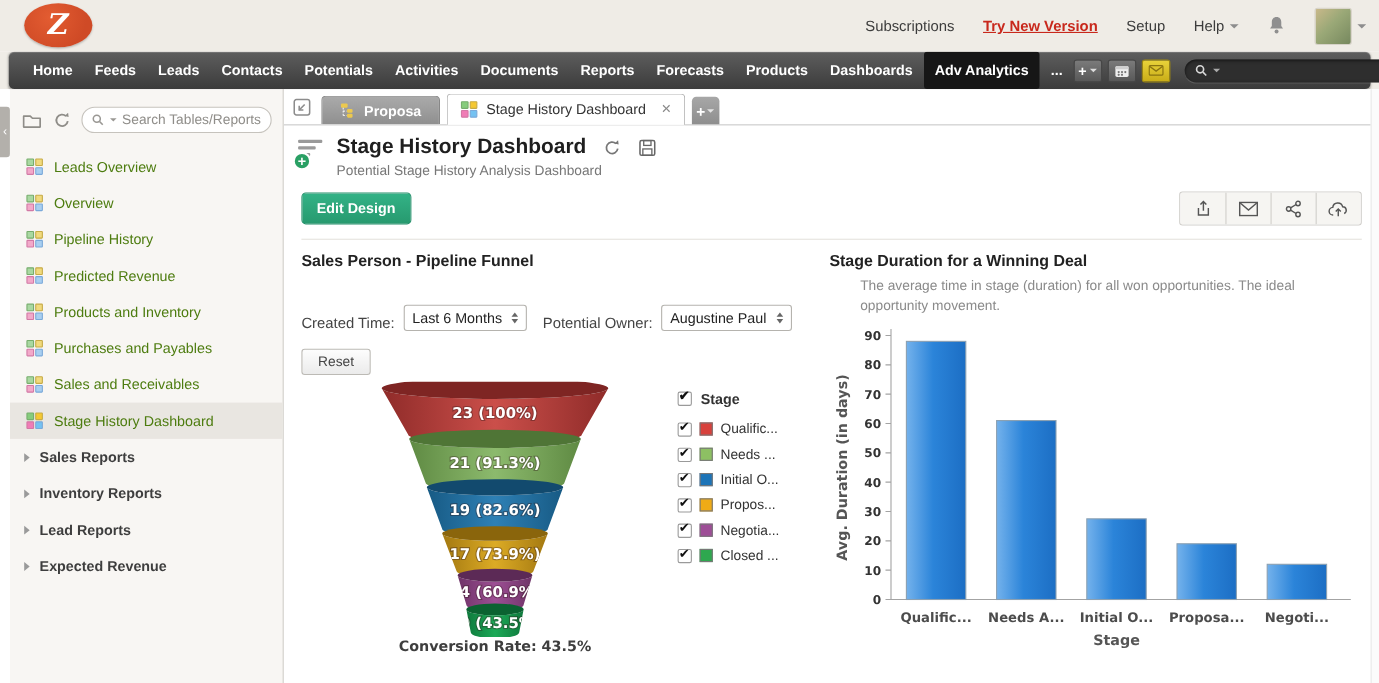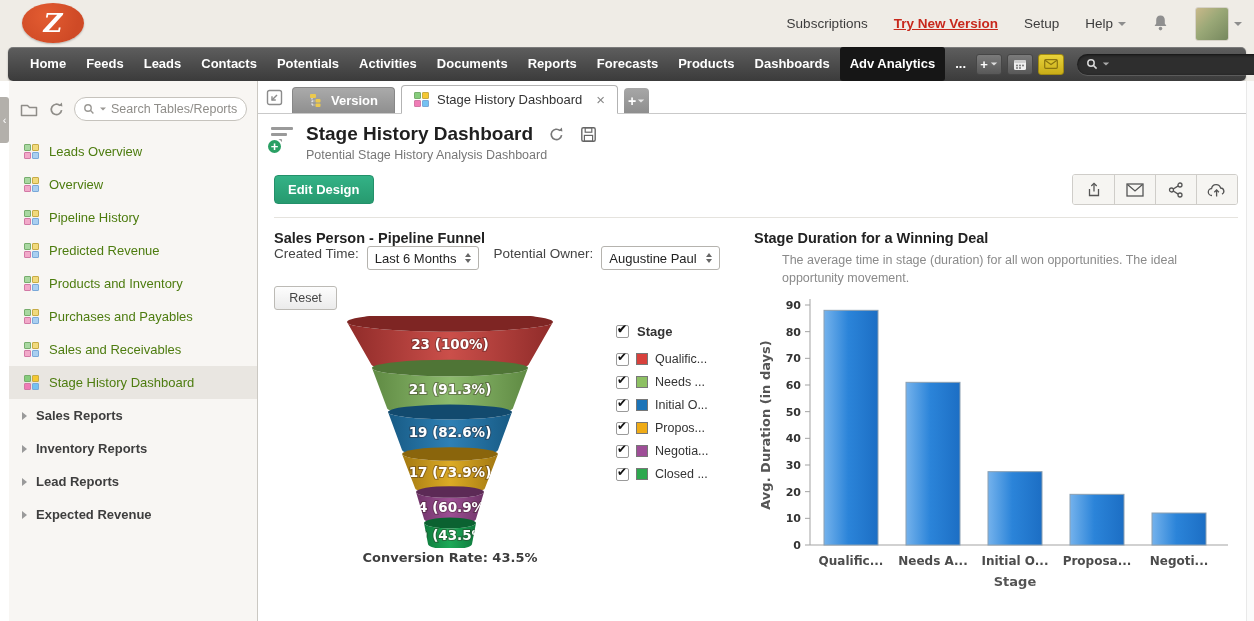--- a/index.html
+++ b/index.html
@@ -103,21 +103,21 @@
     border-left:1px solid #cfcdc9; cursor:pointer; }
   .act-btn:first-child { border-left:none; }
   .hr { height:1px; background:#e5e3de; margin:4px 16px 0 16px; }
 
   
   .panels { display:flex; gap:12px; padding:12px 8px 0 16px; }
   .panel-left { width:468px; }
   .panel-right { flex:1; }
   .panel-title { font-size:14.5px; font-weight:bold; color:#222; }
   .panel-sub { font-size:12.5px; color:#8a8a8a; margin-top:5px; line-height:1.45; }
-  .filters { display:flex; align-items:flex-start; gap:8px; margin-top:0; font-size:13.5px; color:#444; }
+  .filters { display:flex; align-items:flex-end; gap:8px; margin-top:31px; font-size:13.5px; color:#444; }
   .select { display:flex; align-items:center; gap:9px; border:1px solid #b5b3ae; border-radius:3px;
     background:#fff; height:24px; padding:0 7px; font-size:13px; color:#222; cursor:pointer; }
   .spinner { display:flex; flex-direction:column; gap:2px; }
   .spinner b { width:0; height:0; border-left:3.5px solid transparent; border-right:3.5px solid transparent; }
   .spin-up { border-bottom:4px solid #666; }
   .spin-dn { border-top:4px solid #666; }
   .reset-btn { margin-top:16px; width:63px; height:24px; border:1px solid #bcbab5; border-radius:3px;
     background:linear-gradient(#fdfdfd,#ebebeb); font-size:12.5px; color:#444;
     display:flex; align-items:center; justify-content:center; cursor:pointer; }
   .funnel-region { display:flex; margin-top:6px; }
@@ -349,21 +349,21 @@
         </span>
         <div class="tab-explorer">
           <svg width="14" height="15" viewBox="0 0 14 15">
               <rect x="1" y="1" width="6" height="4" rx="1" fill="#ecc94e"></rect>
               <line x1="3" y1="5" x2="3" y2="12" stroke="#f4f4f4" stroke-width="1" stroke-dasharray="1.5 1.2"></line>
               <line x1="3" y1="8" x2="6" y2="8" stroke="#f4f4f4" stroke-width="1" stroke-dasharray="1.5 1.2"></line>
               <line x1="3" y1="12" x2="6" y2="12" stroke="#f4f4f4" stroke-width="1" stroke-dasharray="1.5 1.2"></line>
               <rect x="6.5" y="6" width="5" height="3.6" rx="1" fill="#ecc94e"></rect>
               <rect x="6.5" y="10.4" width="5" height="3.6" rx="1" fill="#ecc94e"></rect>
             </svg>
-          <span>Version</span>
+          <span>Proposa</span>
         </div>
         <div class="tab-active">
           <span class="gridic bright">
               <span class="g1"></span>
               <span class="g2"></span>
               <span class="g3"></span>
               <span class="g4"></span>
             </span>
           <span>Stage History Dashboard</span>
           <span class="tab-close">×</span>

